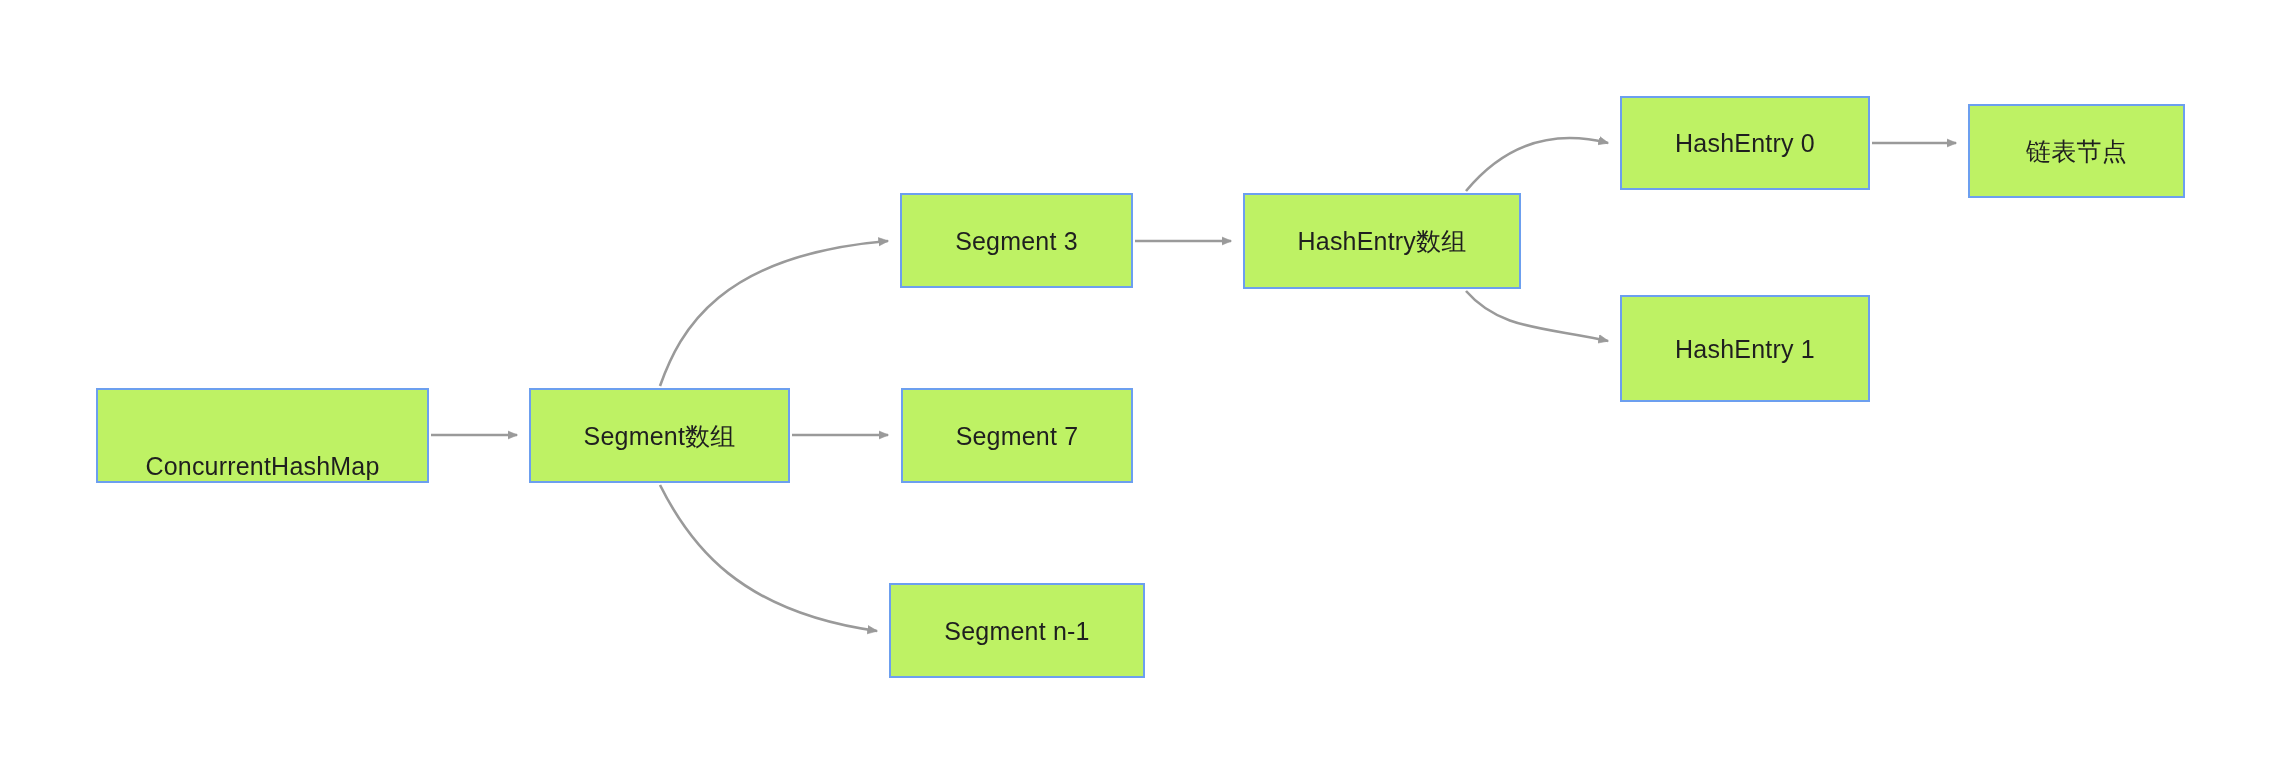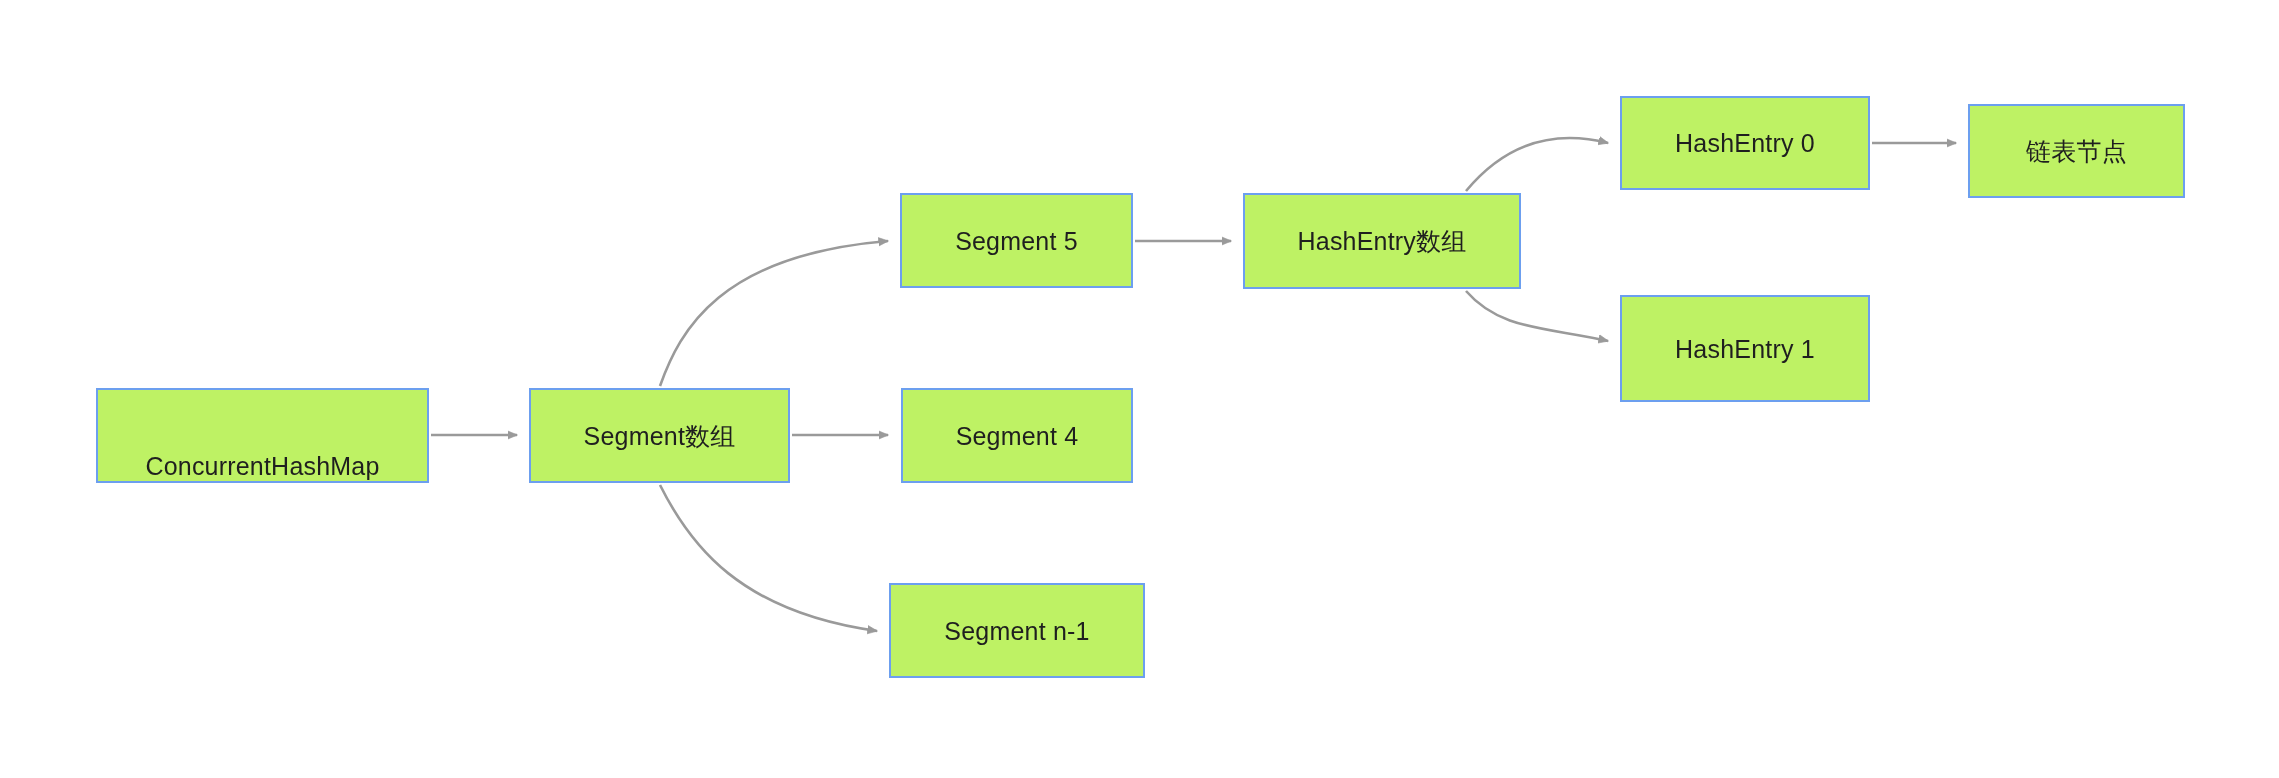--- a/index.html
+++ b/index.html
@@ -80,25 +80,25 @@
 
   <div class="node" style="left:96px; top:388px; width:333px; height:95px;align-items:flex-end;">
     <span class="node-label">ConcurrentHashMap</span>
   </div>
 
   <div class="node" style="left:529px; top:388px; width:261px; height:95px;">
     <span class="node-label">Segment数组</span>
   </div>
 
   <div class="node" style="left:900px; top:193px; width:233px; height:95px;">
-    <span class="node-label">Segment 5</span>
+    <span class="node-label">Segment 3</span>
   </div>
 
   <div class="node" style="left:901px; top:388px; width:232px; height:95px;">
-    <span class="node-label">Segment 4</span>
+    <span class="node-label">Segment 7</span>
   </div>
 
   <div class="node" style="left:889px; top:583px; width:256px; height:95px;align-items:center;">
     <span class="node-label">Segment n-1</span>
   </div>
 
   <div class="node" style="left:1243px; top:193px; width:278px; height:96px;align-items:center;">
     <span class="node-label">HashEntry数组</span>
   </div>
 

